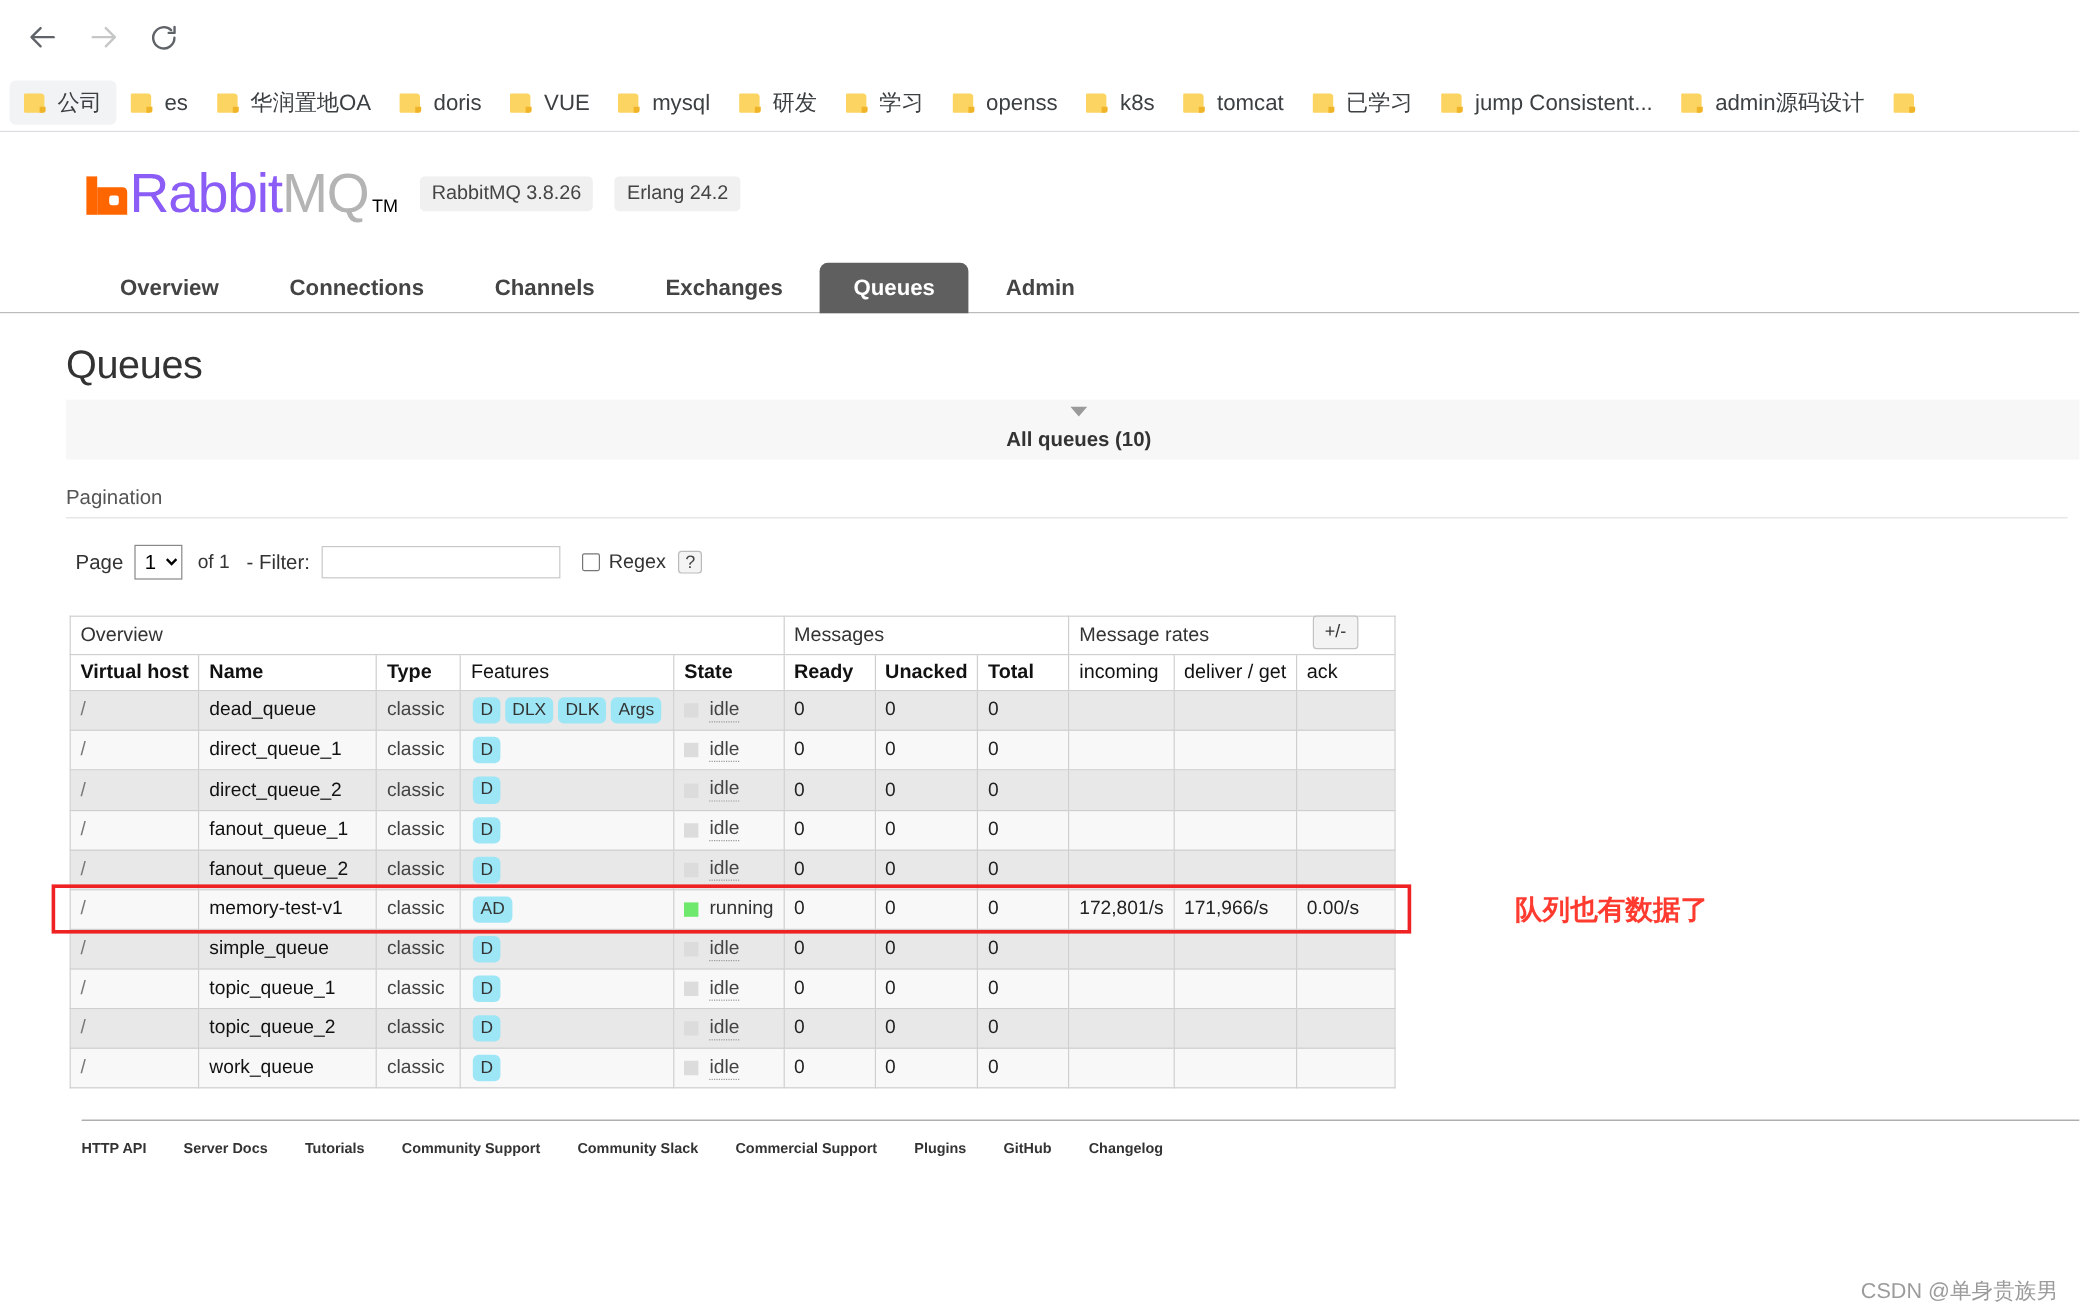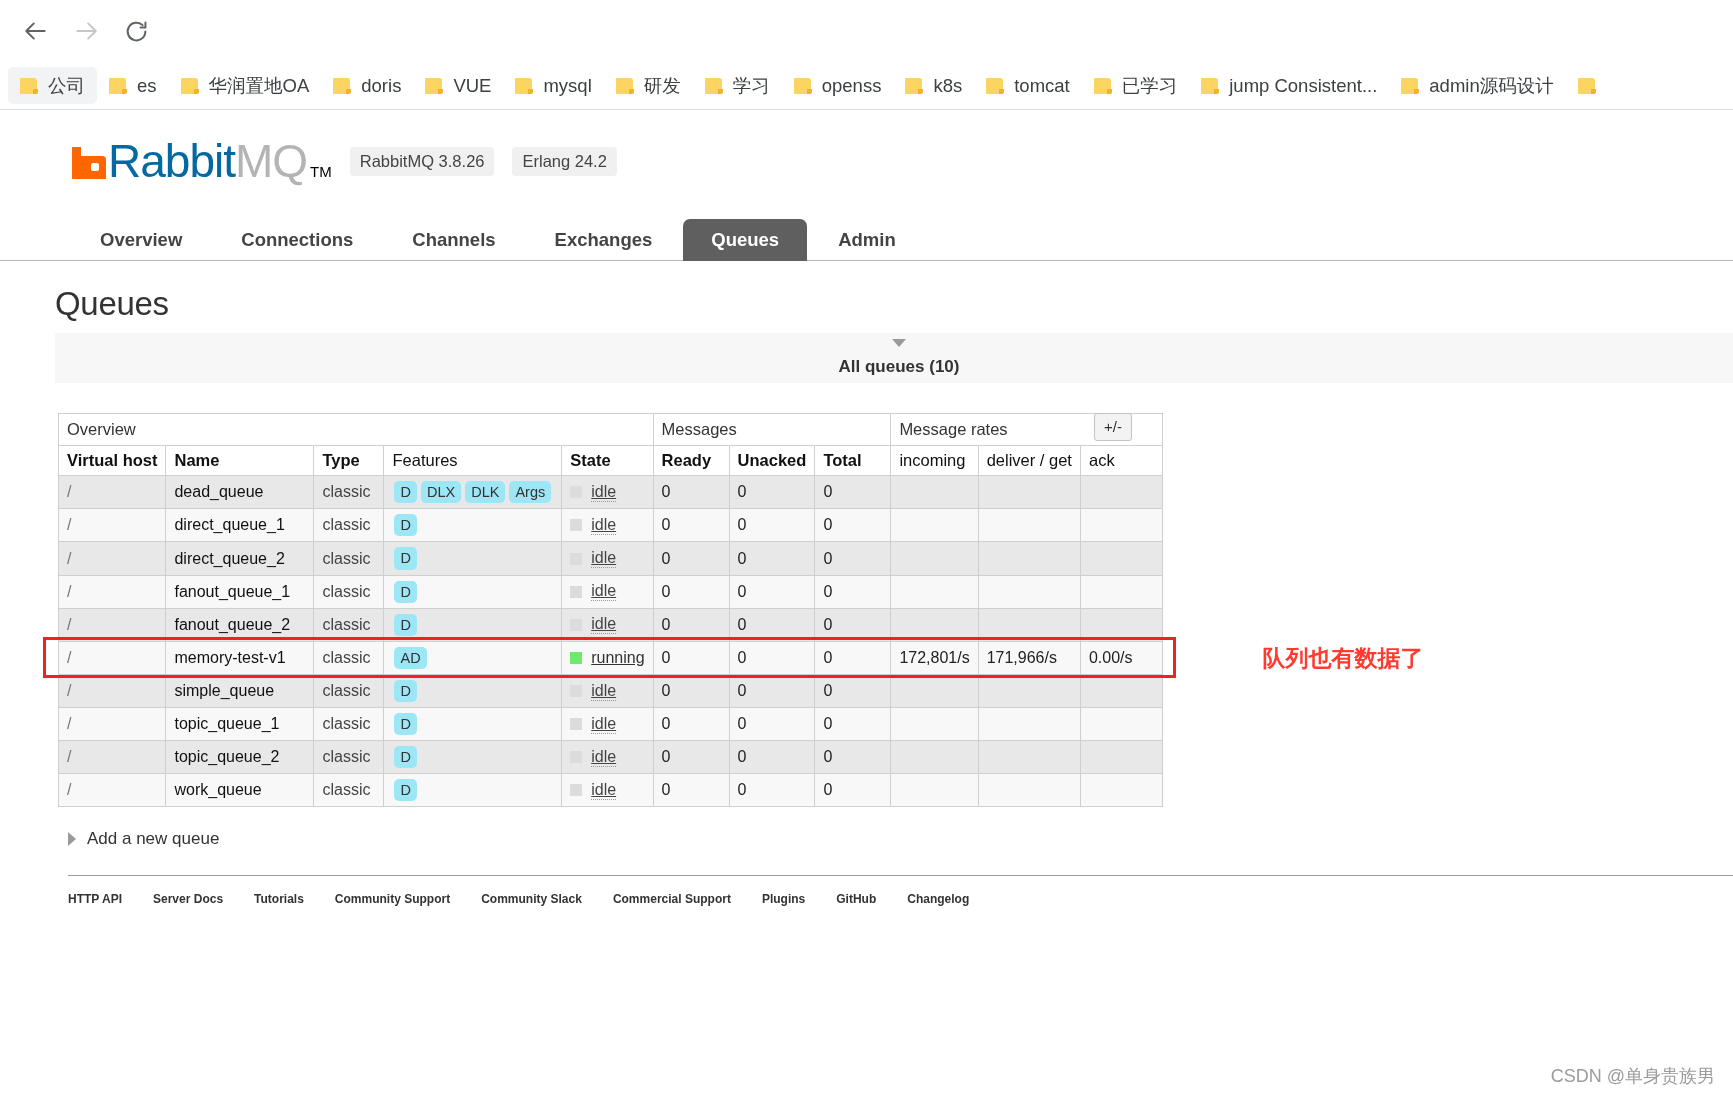--- a/index.html
+++ b/index.html
@@ -160,21 +160,21 @@
   }
   #logo-mark .b1 { left: 0; top: 0; width: 9px; height: 32px; }
   #logo-mark .b2 { left: 9px; top: 9px; width: 25px; height: 23px; border-radius: 0 4px 0 0;}
   #logo-mark .dot {
     position: absolute;
     left: 19px; top: 16px;
     width: 8px; height: 8px;
     background: #ffffff;
     border-radius: 2px;
   }
-  #logo-rabbit { color: #0369a1; font-weight: 400; }
+  #logo-rabbit { color: #8b5cf6; font-weight: 400; }
   #logo-mq { color: #b4b4b4; font-weight: 400; }
   #logo-tm { color: #000000; font-size: 15px; margin-left: 3px; letter-spacing: 0; }
 
   .version-badge {
     background: #f0f0f0;
     color: #444;
     font-size: 16.5px;
     padding: 5px 10px;
     border-radius: 4px;
     margin-left: 18px;
@@ -367,21 +367,20 @@
   .state-swatch {
     width: 12px; height: 12px;
     display: inline-block;
     background: #dcdcdc;
   }
   .state-swatch.running { background: #6ee96e; }
   .state-text {
     font-size: 16px;
     color: #444;
     border-bottom: 1px dotted #999;
-    text-decoration: underline;
   }
   .state-text.running { border-bottom: none; color: #333; }
 
   #plus-minus {
     position: absolute;
     left: 1036px;
     top: 0px;
     border: 1px solid #c3c3c3;
     background: #f3f3f3;
     font-size: 15px;
@@ -560,20 +559,35 @@
         <div class="tab">Admin</div>
       </div>
 
     <div id="page-title">Queues</div>
 
     <div id="all-queues-bar">
       <span class="caret-down"></span>
       <span>All queues (10)</span>
     </div>
 
+    <div id="pagination-section">
+      <div id="pagination-label">Pagination</div>
+      <div id="filter-row">
+        <span id="page-label">Page</span>
+        <select id="page-select"><option value="1">1</option></select>
+        <span id="of-label">of 1</span>
+        <span id="dash-filter-label">- Filter:</span>
+        <input id="filter-input" type="text" placeholder="" style="">
+        <span id="regex-wrap">
+          <span id="regex-checkbox"></span>
+          <span id="regex-label">Regex</span>
+          <span id="regex-help">?</span>
+        </span>
+      </div>
+    </div>
 
     <div id="table-wrap">
       <table class="queues">
         <thead>
           <tr class="group-row">
               <th colspan="5">Overview</th>
               <th colspan="3">Messages</th>
               <th colspan="3">Message rates</th>
             </tr>
           <tr class="col-row">
@@ -771,24 +785,20 @@
               <td class="rate"></td>
               <td class="rate"></td>
             </tr>
           </tbody>
       </table>
       <div id="plus-minus">+/-</div>
       <div id="red-box" style="left: -15.5px; top: 224.125px; width: 1133.95px; height: 41.125px;"></div>
       <div id="annotation" style="left: 1204.45px; top: 230.125px; color: rgb(255, 59, 48);">队列也有数据了</div>
     </div>
 
-    <div id="add-queue">
-      <span class="caret-right"></span>
-      <span>Add a new queue</span>
-    </div>
 
     <div id="footer-rule"></div>
     <div id="footer-links">
         <a href="#">HTTP API</a>
         <a href="#">Server Docs</a>
         <a href="#">Tutorials</a>
         <a href="#">Community Support</a>
         <a href="#">Community Slack</a>
         <a href="#">Commercial Support</a>
         <a href="#">Plugins</a>

